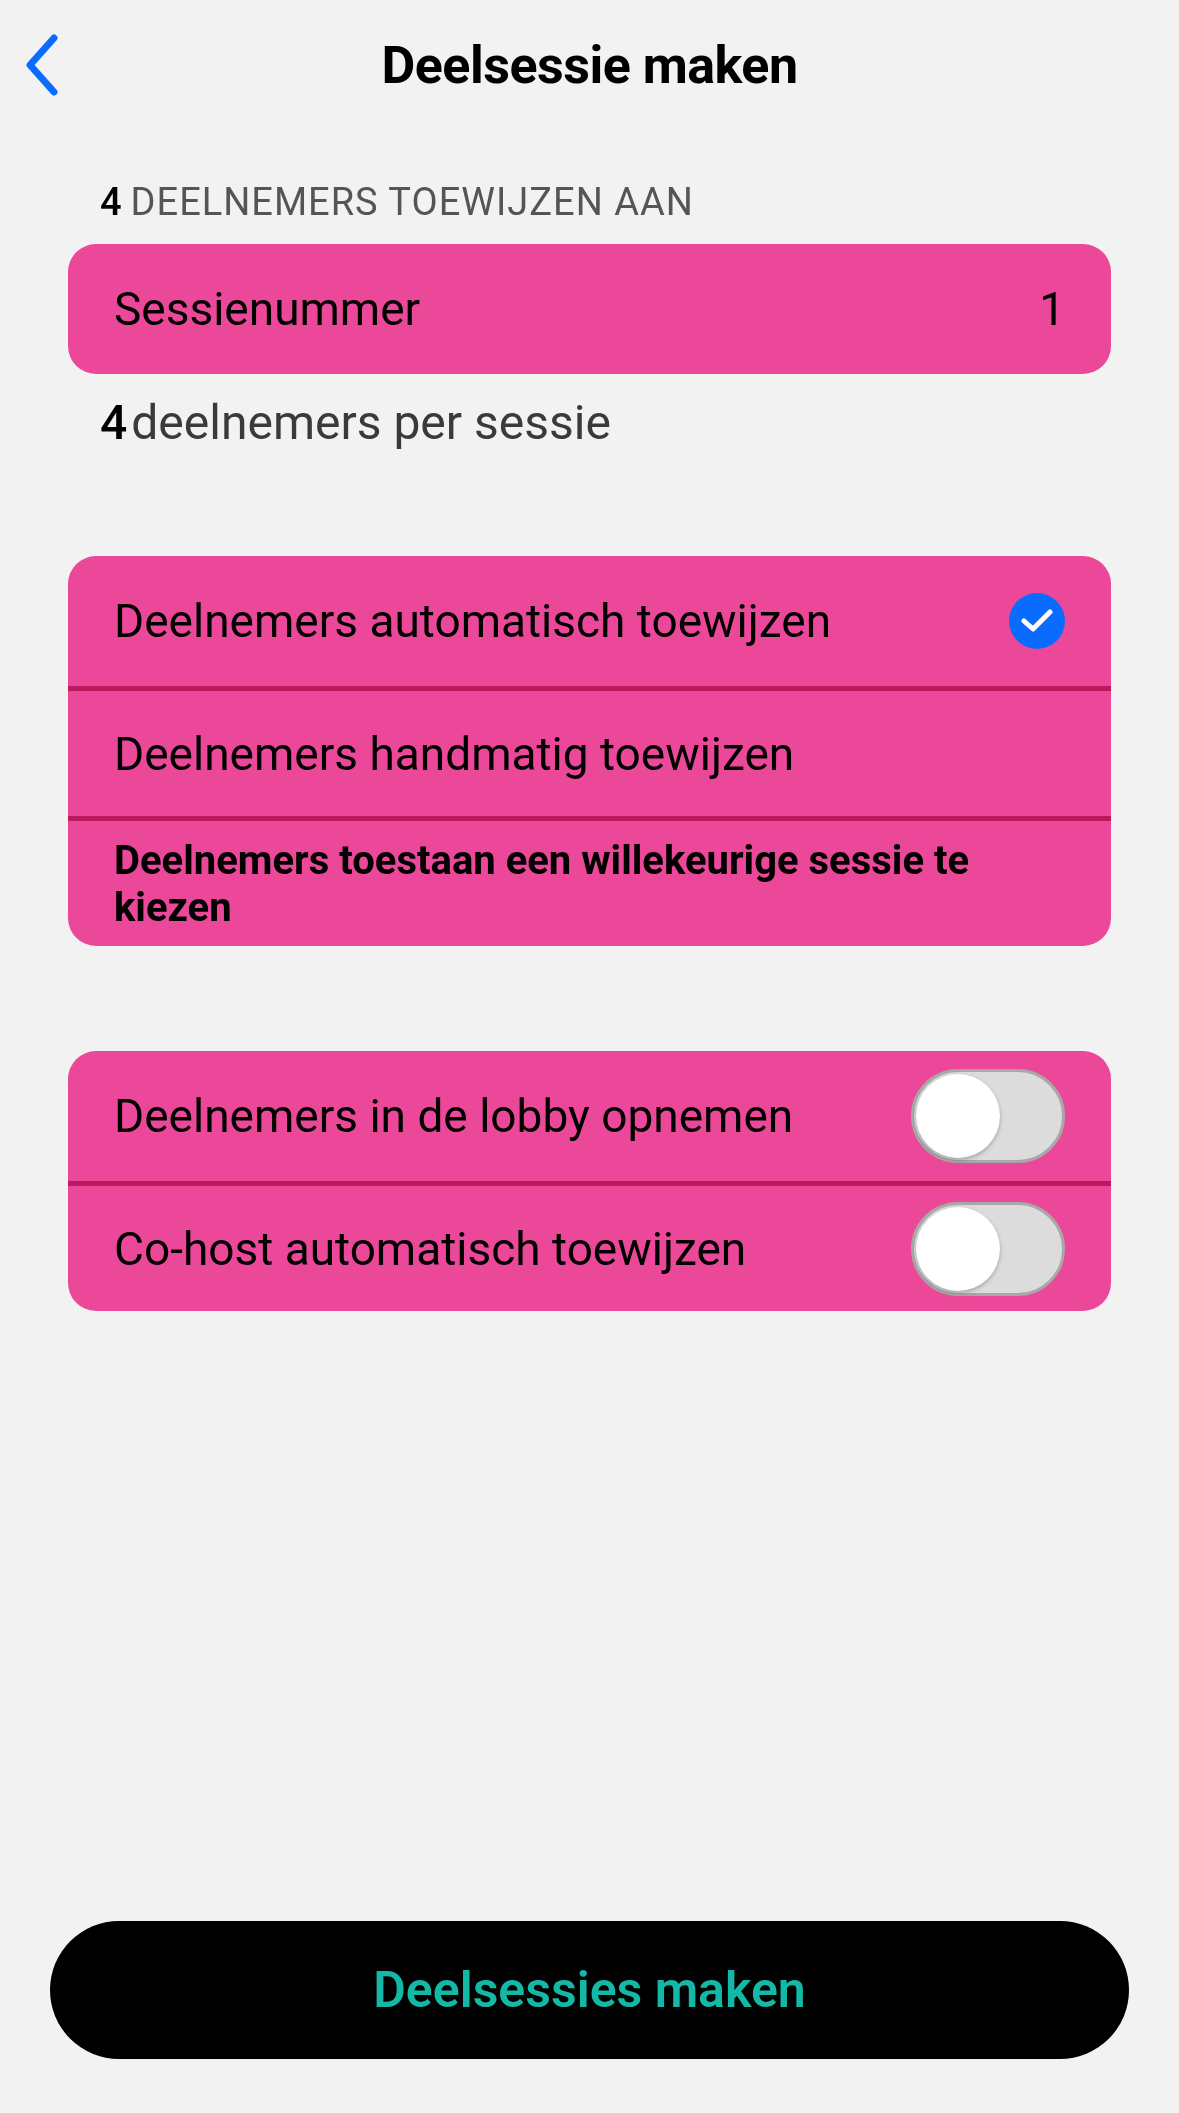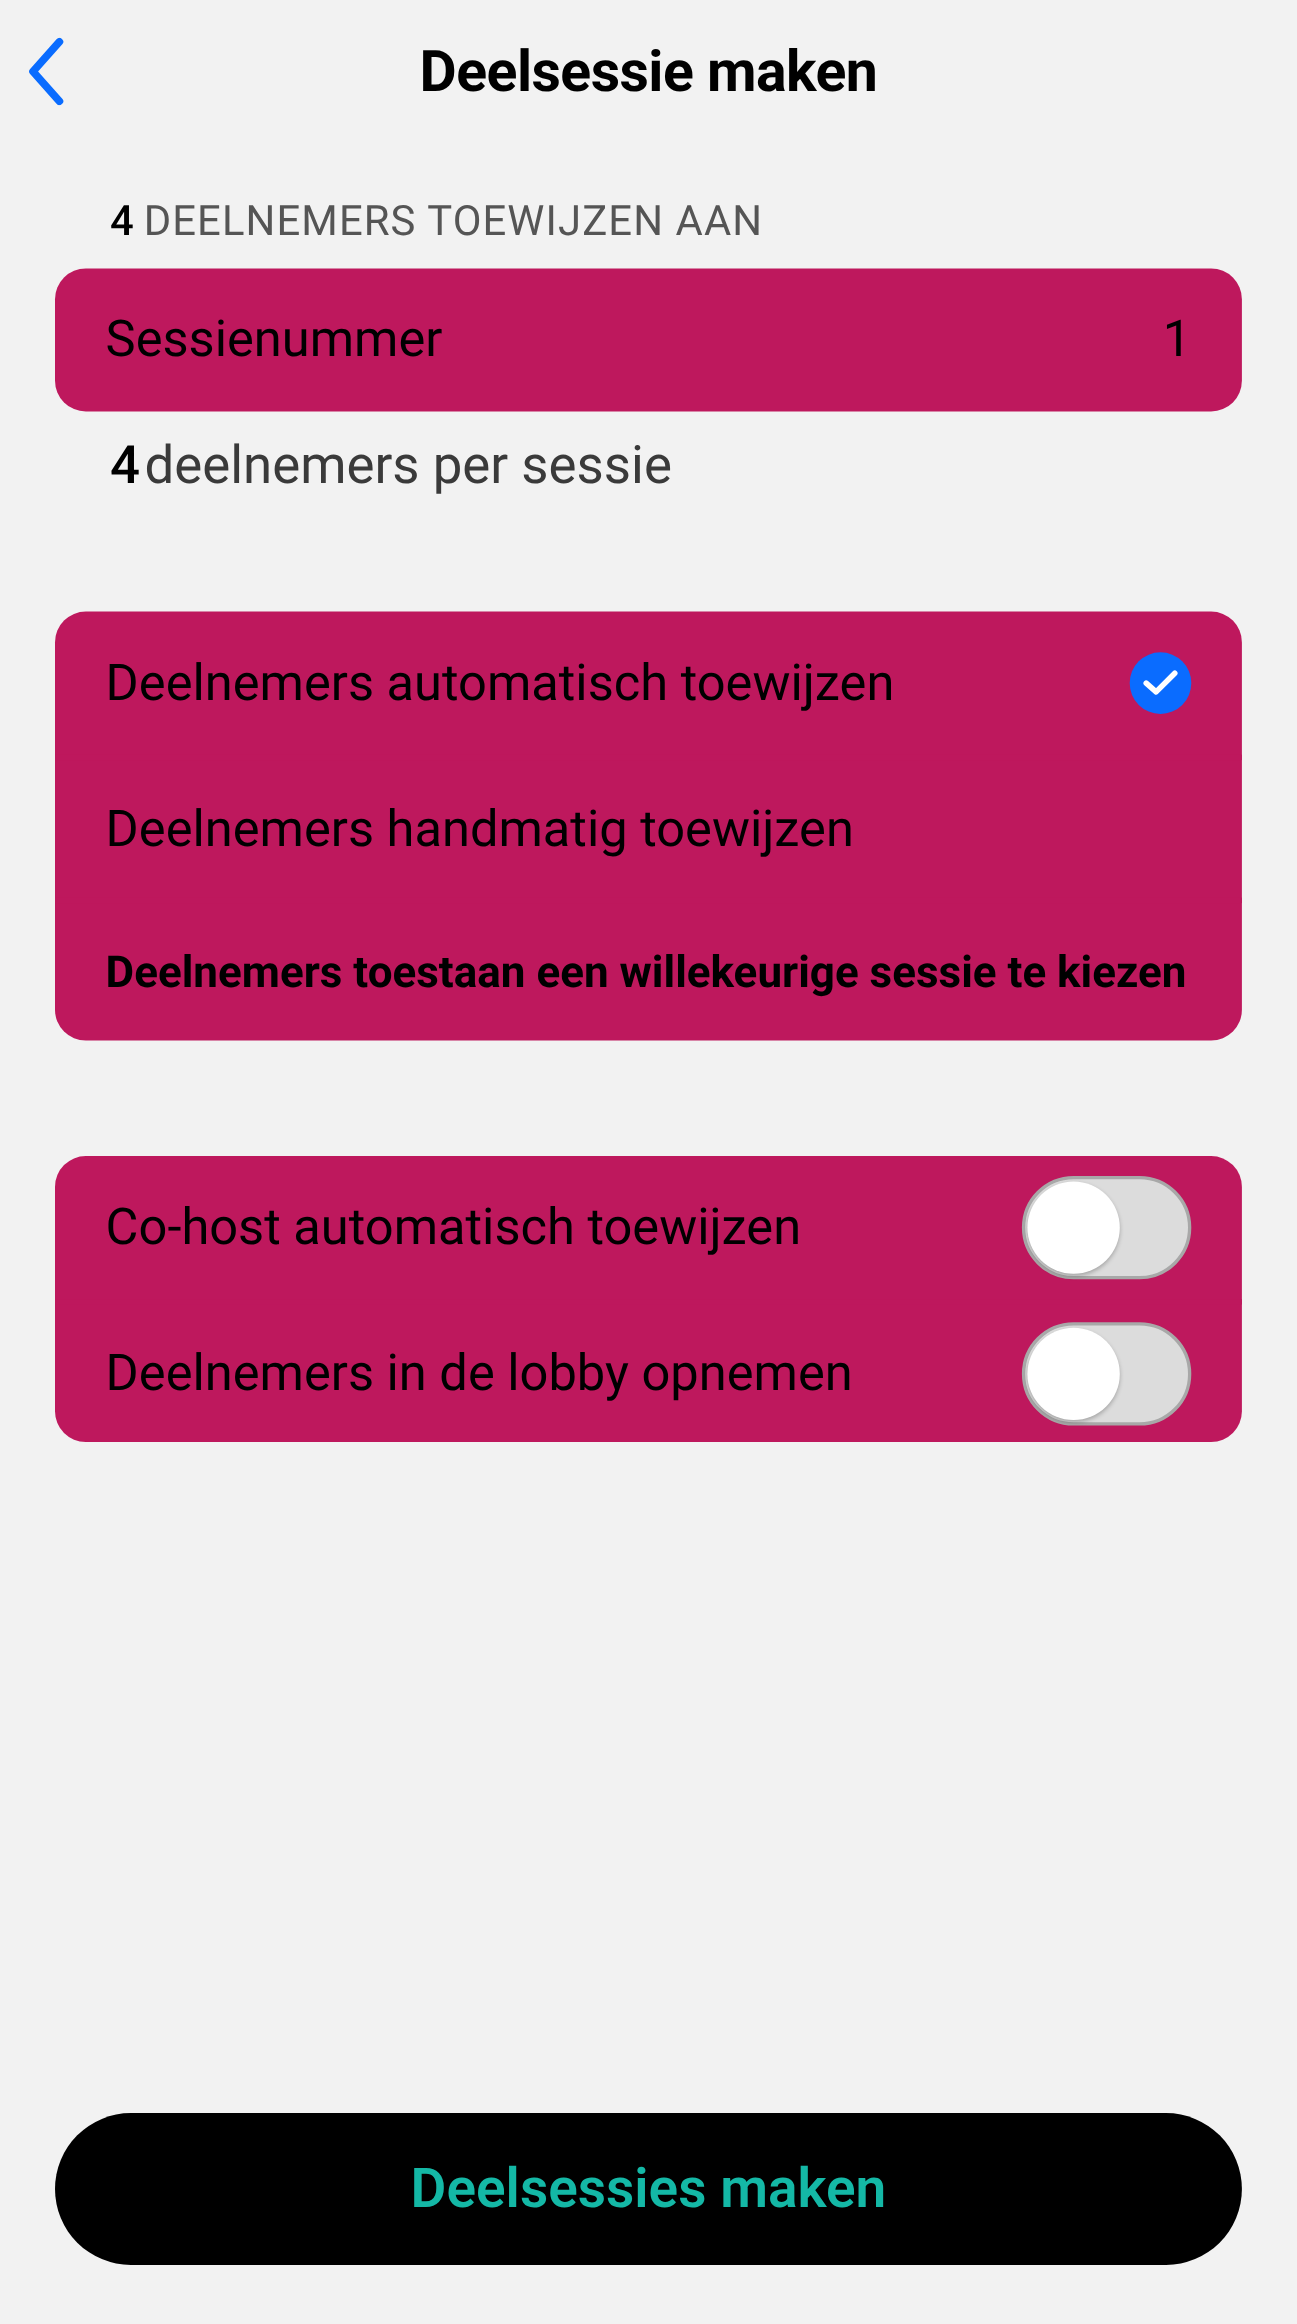--- a/index.html
+++ b/index.html
@@ -55,23 +55,23 @@
       color: #555;
       letter-spacing: 1px;
     }
     .section-header .lead-number {
       color: #000;
       font-weight: 500;
       margin-right: 8px;
     }
 
     .card {
-      background: #be185d;
+      background: #ec4899;
       border-radius: 28px;
-      margin: 0 50px;
+      margin: 0 68px;
     }
 
     .row {
       display: flex;
       align-items: center;
       justify-content: space-between;
       min-height: 130px;
       padding: 0 46px;
       font-size: 46px;
     }
@@ -178,31 +178,31 @@
     </div>
     <div class="row small-text">
       <div class="label">Deelnemers toestaan een willekeurige sessie te kiezen</div>
     </div>
   </div>
 
   <div class="spacer-md"></div>
 
   <div class="card">
     <div class="row">
+      <div class="label">Deelnemers in de lobby opnemen</div>
+      <div class="toggle">
+        <div class="knob"></div>
+      </div>
+    </div>
+    <div class="row">
       <div class="label">Co-host automatisch toewijzen</div>
       <div class="toggle">
         <div class="knob"></div>
       </div>
     </div>
-    <div class="row">
-      <div class="label">Deelnemers in de lobby opnemen</div>
-      <div class="toggle">
-        <div class="knob"></div>
-      </div>
-    </div>
   </div>
 
   <div class="bottom-area">
     <div class="primary-btn">
       <span>Deelsessies maken</span>
     </div>
   </div>
 </div>
 
 </body></html>

